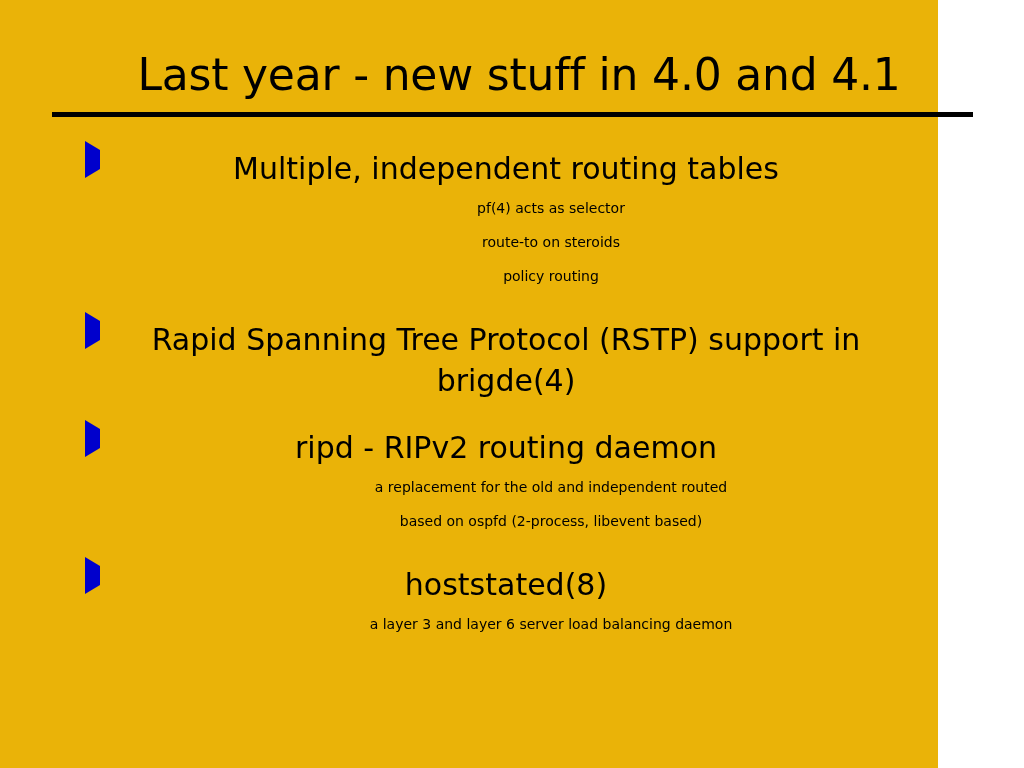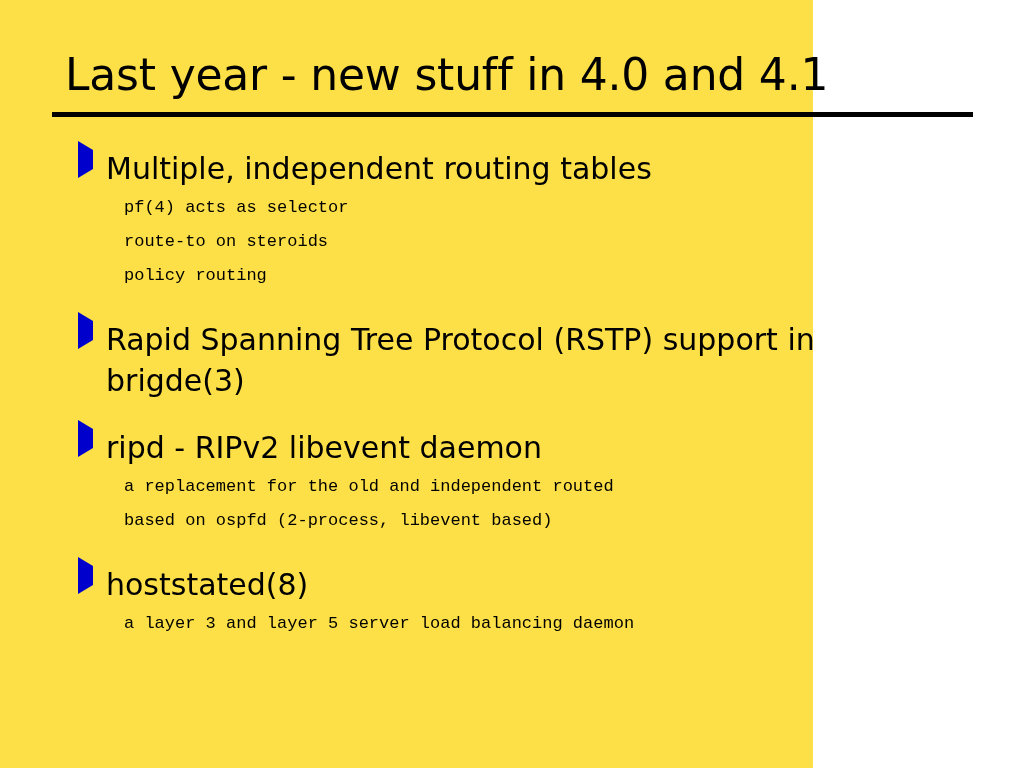--- a/index.html
+++ b/index.html
@@ -8,24 +8,25 @@
   }
   body {
     width: 1024px;
     height: 768px;
     background: #ffffff;
     font-family: "DejaVu Sans", sans-serif;
     overflow: hidden;
   }
   .slide {
     position: relative;
-    width: 813px;
+    width: 938px;
     height: 768px;
-    background: #fde047;
+    background: #eab308;
     box-sizing: border-box;
+    text-align: center;
   }
 
   
   .title-block {
     position: absolute;
     left: 52px;
     top: 48px;
     width: 921px;
   }
   .slide-title {
@@ -103,24 +104,23 @@
     line-height: 0;
   }
   .dot {
     width: 9px;
     height: 9px;
     border-radius: 50%;
     background: #0000cc;
   }
   .lvl2-text {
     flex: 1 1 auto;
-    font-size: 17px;
+    font-size: 14px;
     line-height: 34px;
     color: #000000;
-    font-family: Liberation Mono, monospace;
   }
 </style>
 </head>
 <body>
 
 <div class="slide">
 
   <div class="title-block">
     <h1 class="slide-title">Last year - new stuff in 4.0 and 4.1</h1>
     <div class="title-rule"></div>
@@ -145,28 +145,28 @@
         <li class="lvl2">
           <span class="lvl2-marker"><span class="dot"></span></span>
           <span class="lvl2-text">policy routing</span>
         </li>
       </ul>
     </div>
 
     <div class="group">
       <div class="lvl1">
         <span class="lvl1-marker"><span class="tri"></span></span>
-        <span class="lvl1-text">Rapid Spanning Tree Protocol (RSTP) support in brigde(3)</span>
+        <span class="lvl1-text">Rapid Spanning Tree Protocol (RSTP) support in brigde(4)</span>
       </div>
     </div>
 
     <div class="group">
       <div class="lvl1">
         <span class="lvl1-marker"><span class="tri"></span></span>
-        <span class="lvl1-text">ripd - RIPv2 libevent daemon</span>
+        <span class="lvl1-text">ripd - RIPv2 routing daemon</span>
       </div>
       <ul class="sublist">
         <li class="lvl2">
           <span class="lvl2-marker"><span class="dot"></span></span>
           <span class="lvl2-text">a replacement for the old and independent routed</span>
         </li>
         <li class="lvl2">
           <span class="lvl2-marker"><span class="dot"></span></span>
           <span class="lvl2-text">based on ospfd (2-process, libevent based)</span>
         </li>
@@ -174,19 +174,19 @@
     </div>
 
     <div class="group">
       <div class="lvl1">
         <span class="lvl1-marker"><span class="tri"></span></span>
         <span class="lvl1-text">hoststated(8)</span>
       </div>
       <ul class="sublist">
         <li class="lvl2">
           <span class="lvl2-marker"><span class="dot"></span></span>
-          <span class="lvl2-text">a layer 3 and layer 5 server load balancing daemon</span>
+          <span class="lvl2-text">a layer 3 and layer 6 server load balancing daemon</span>
         </li>
       </ul>
     </div>
 
   </div>
 </div>
 
 </body></html>

